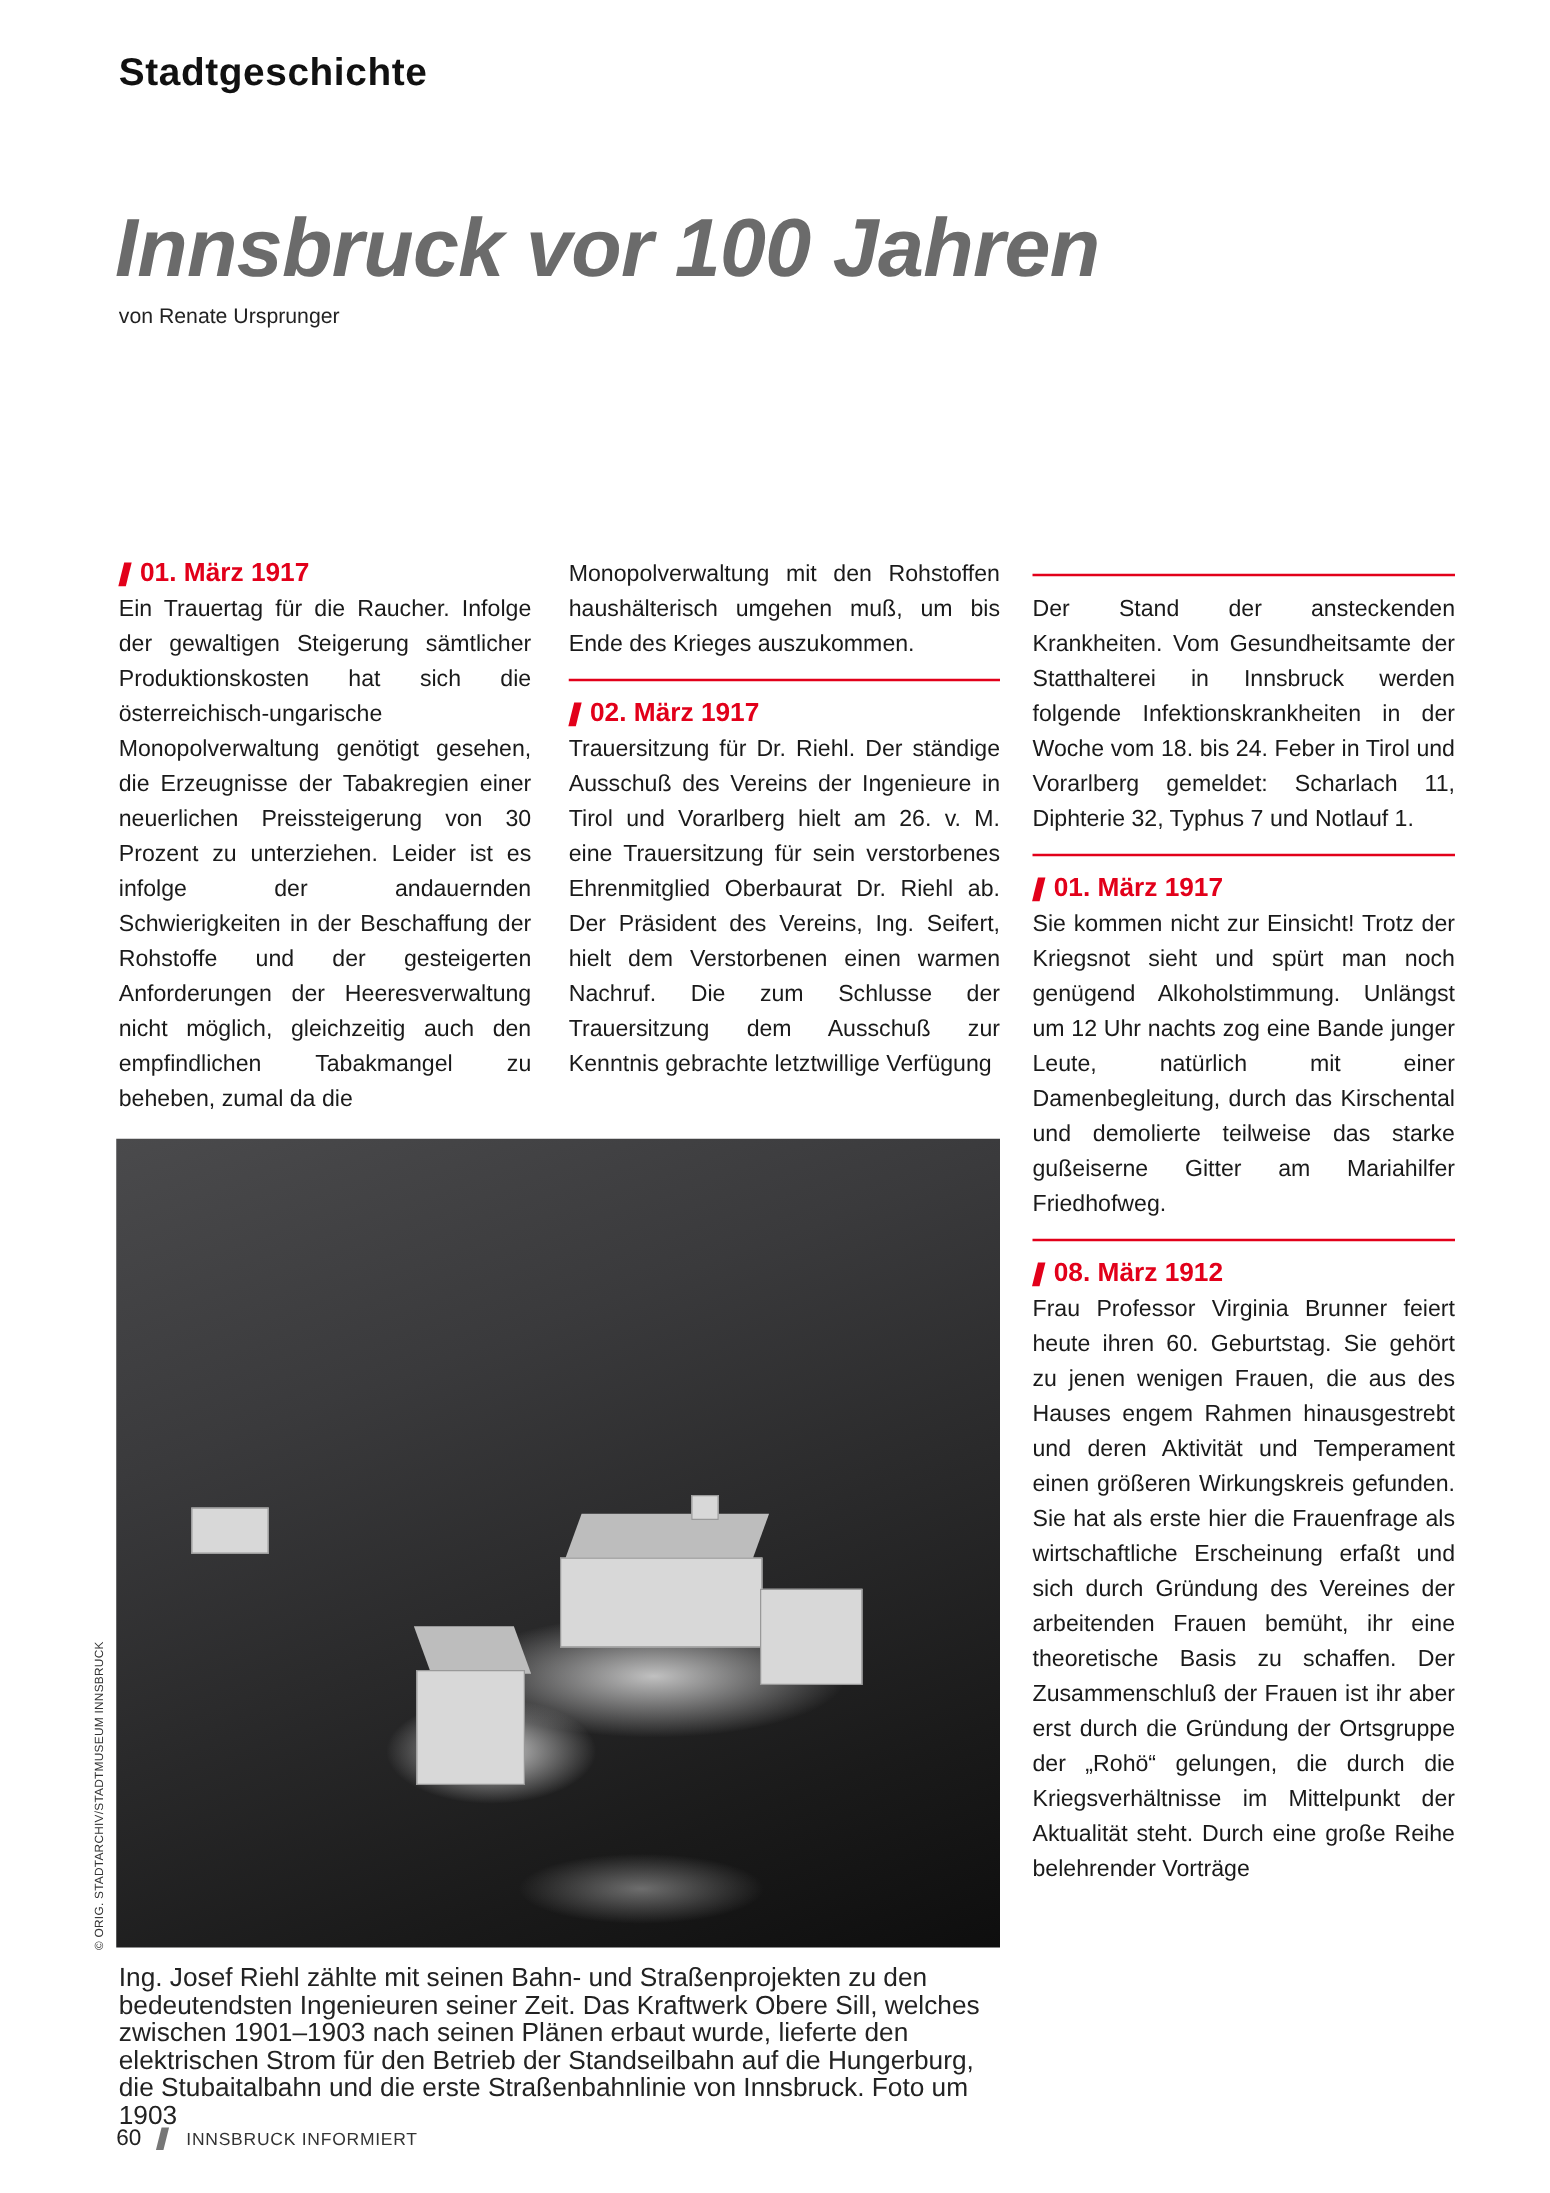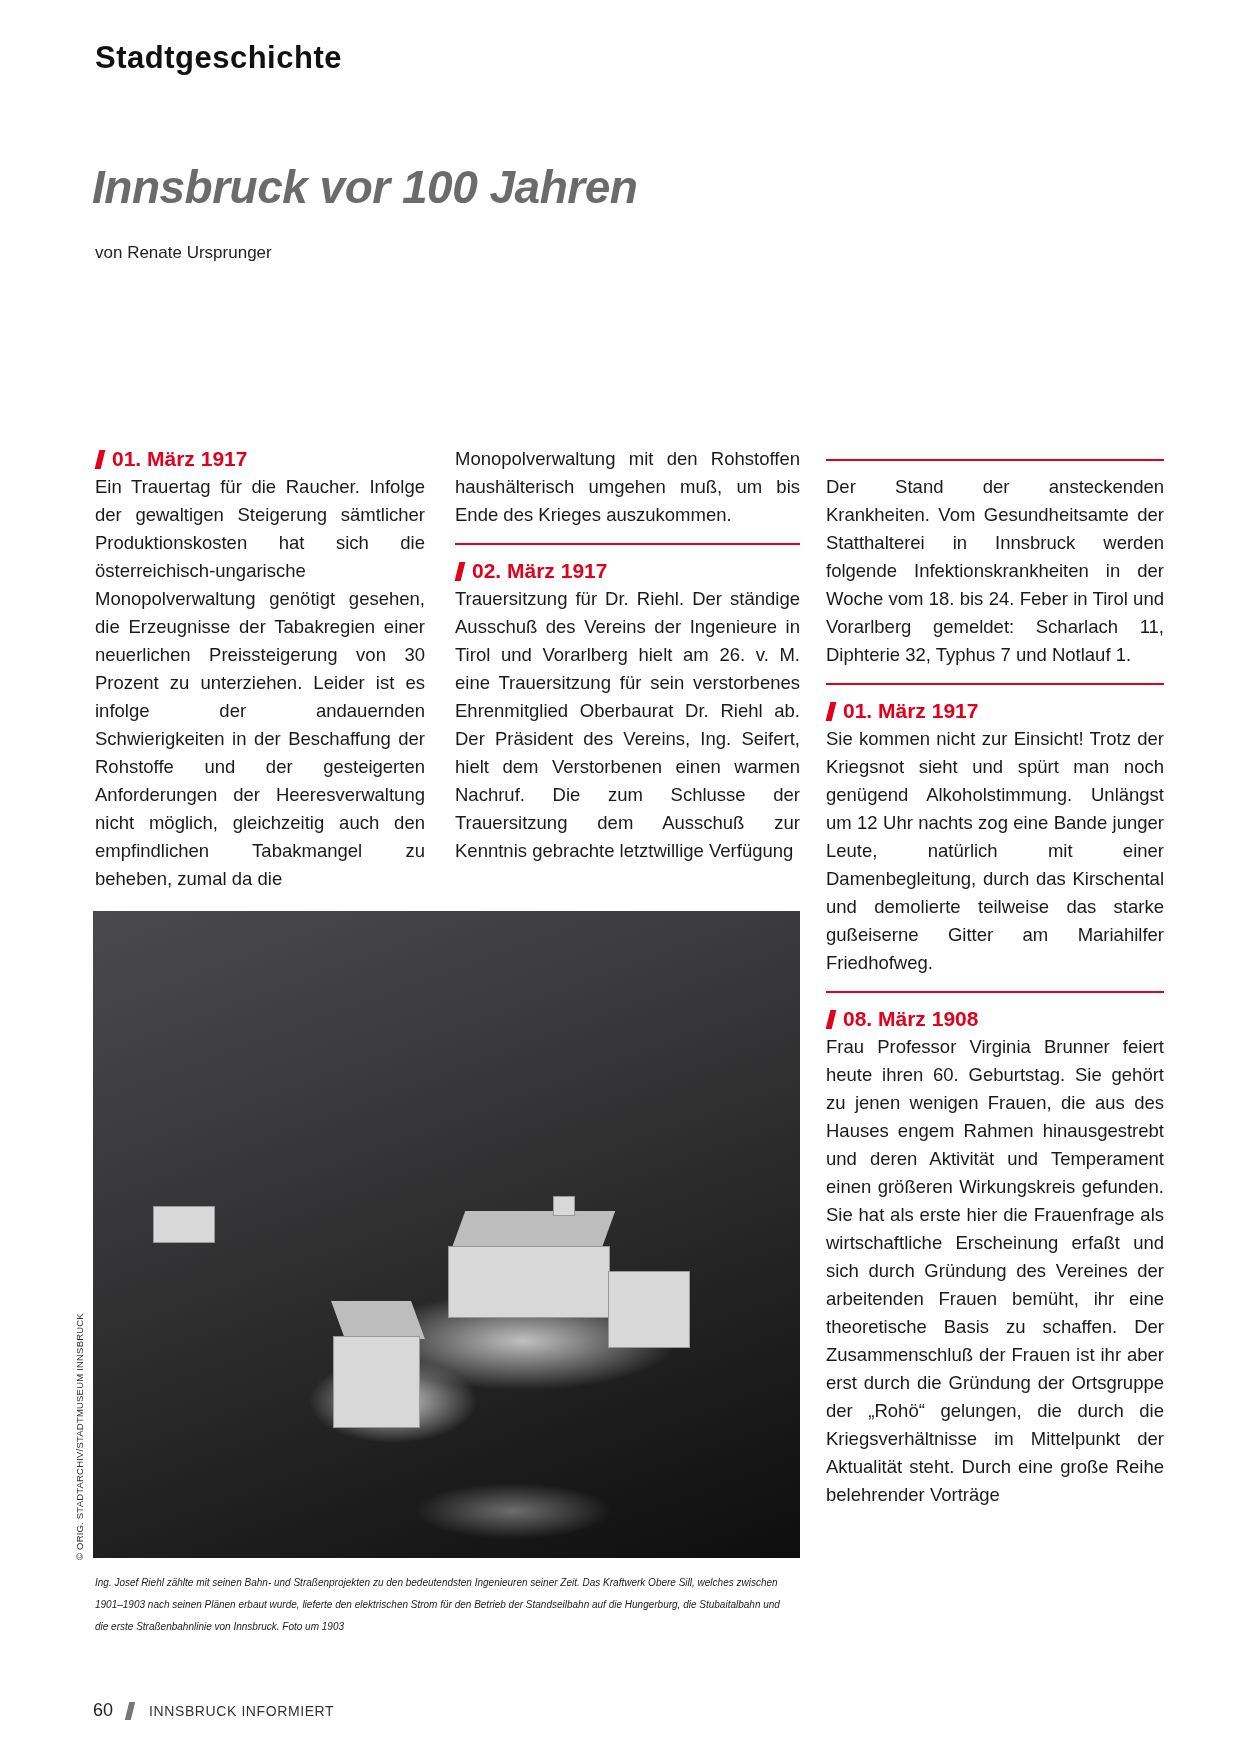--- a/index.html
+++ b/index.html
@@ -1,20 +1,20 @@
 <!DOCTYPE html>
 <html><head>
 <meta charset="utf-8">
 <style>
   html, body { margin:0; padding:0; background:#ffffff; }
   body { width:1240px; height:1754px; position:relative; overflow:hidden;
          font-family:"Liberation Sans", "DejaVu Sans", sans-serif; color:#1a1a1a; }
   .section-label { position:absolute; left:95px; top:40px; font-size:31px; font-weight:bold;
          letter-spacing:0.5px; color:#111; }
-  .title { position:absolute; left:92px; top:160px; font-size:46px; font-weight:bold; font-style:italic;
+  .title { position:absolute; left:92px; top:160px; font-size:66px; font-weight:bold; font-style:italic;
          color:#6b6b6b; letter-spacing:-0.5px; white-space:nowrap; }
   .author { position:absolute; left:95px; top:243px; font-size:17px; color:#222; }
 
   .col { position:absolute; font-size:18.5px; line-height:28px; text-align:justify; color:#1a1a1a; }
   .col1 { left:95px; top:445px; width:330px; }
   .col2 { left:455px; top:445px; width:345px; }
   .col3 { left:826px; top:445px; width:338px; }
 
   .entry-head { color:#e2001a; font-weight:bold; font-size:21px; line-height:28px; margin:0; display:flex; align-items:center; }
   .slash { display:inline-block; width:6px; height:19px; background:#e2001a; transform:skewX(-14deg);
@@ -27,22 +27,22 @@
       background:
         radial-gradient(ellipse 220px 70px at 430px 430px, rgba(220,220,220,0.85), rgba(200,200,200,0) 70%),
         radial-gradient(ellipse 120px 60px at 300px 490px, rgba(230,230,230,0.9), rgba(200,200,200,0) 70%),
         radial-gradient(ellipse 140px 40px at 420px 600px, rgba(180,180,180,0.55), rgba(0,0,0,0) 70%),
         linear-gradient(160deg, #4a4a4c 0%, #3a3a3c 30%, #2a2a2b 55%, #1a1a1a 80%, #0e0e0e 100%);
       overflow:hidden; }
   .photo .bldg { position:absolute; background:#d8d8d8; border:1px solid #999; }
   .photo .roof { position:absolute; background:#bdbdbd; }
   .credit { position:absolute; left:74px; top:1560px; transform-origin:left top; transform:rotate(-90deg);
       font-size:9.5px; color:#333; white-space:nowrap; letter-spacing:0.2px; width:210px; }
-  .caption { position:absolute; left:95px; top:1572px; width:700px; font-size:10px; line-height:22px;
-      font-style:italic; color:#222; }
+  .caption { position:absolute; left:95px; top:1572px; width:700px; font-size:21px; line-height:22px;
+      color:#222; }
   .footer { position:absolute; left:93px; top:1700px; display:flex; align-items:center; }
   .footer .pnum { font-size:18px; color:#222; margin-right:14px; }
   .footer .fslash { display:inline-block; width:6px; height:18px; background:#777; transform:skewX(-14deg); margin-right:16px; }
   .footer .pub { font-size:14px; letter-spacing:0.6px; color:#333; }
 </style>
 </head>
 <body>
 
 <div class="section-label">Stadtgeschichte</div>
 <div class="title">Innsbruck vor 100 Jahren</div>
@@ -71,21 +71,21 @@
   <p><span class="lead">Der Stand der ansteckenden Krankheiten.</span><span> Vom Gesundheitsamte der Statthalterei in Innsbruck werden folgende Infektionskrankheiten in der Woche vom 18. bis 24. Feber in Tirol und Vorarlberg gemeldet: Scharlach 11, Diphterie 32, Typhus 7 und Notlauf 1.</span></p>
   <div class="divider"></div>
   <div class="entry-head">
     <span class="slash"></span>
     <span>01. März 1917</span>
   </div>
   <p><span class="lead">Sie kommen nicht zur Einsicht!</span><span> Trotz der Kriegsnot sieht und spürt man noch genügend Alkoholstimmung. Unlängst um 12 Uhr nachts zog eine Bande junger Leute, natürlich mit einer Damenbegleitung, durch das Kirschental und demolierte teilweise das starke gußeiserne Gitter am Mariahilfer Friedhofweg.</span></p>
   <div class="divider"></div>
   <div class="entry-head">
     <span class="slash"></span>
-    <span>08. März 1908</span>
+    <span>08. März 1912</span>
   </div>
   <p><span class="lead">Frau Professor Virginia Brunner</span><span> feiert heute ihren 60. Geburtstag. Sie gehört zu jenen wenigen Frauen, die aus des Hauses engem Rahmen hinausgestrebt und deren Aktivität und Temperament einen größeren Wirkungskreis gefunden. Sie hat als erste hier die Frauenfrage als wirtschaftliche Erscheinung erfaßt und sich durch Gründung des Vereines der arbeitenden Frauen bemüht, ihr eine theoretische Basis zu schaffen. Der Zusammenschluß der Frauen ist ihr aber erst durch die Gründung der Ortsgruppe der „Rohö“ gelungen, die durch die Kriegsverhältnisse im Mittelpunkt der Aktualität steht. Durch eine große Reihe belehrender Vorträge</span></p>
 </div>
 
 <div class="photo" title="Kraftwerk Obere Sill, aerial view of power station in forested valley">
   <div class="roof" style="left:365px;top:300px;width:150px;height:40px;transform:skewX(-20deg);"></div>
   <div class="bldg" style="left:355px;top:335px;width:160px;height:70px;"></div>
   <div class="bldg" style="left:515px;top:360px;width:80px;height:75px;"></div>
   <div class="roof" style="left:245px;top:390px;width:80px;height:38px;transform:skewX(20deg);"></div>
   <div class="bldg" style="left:240px;top:425px;width:85px;height:90px;"></div>

